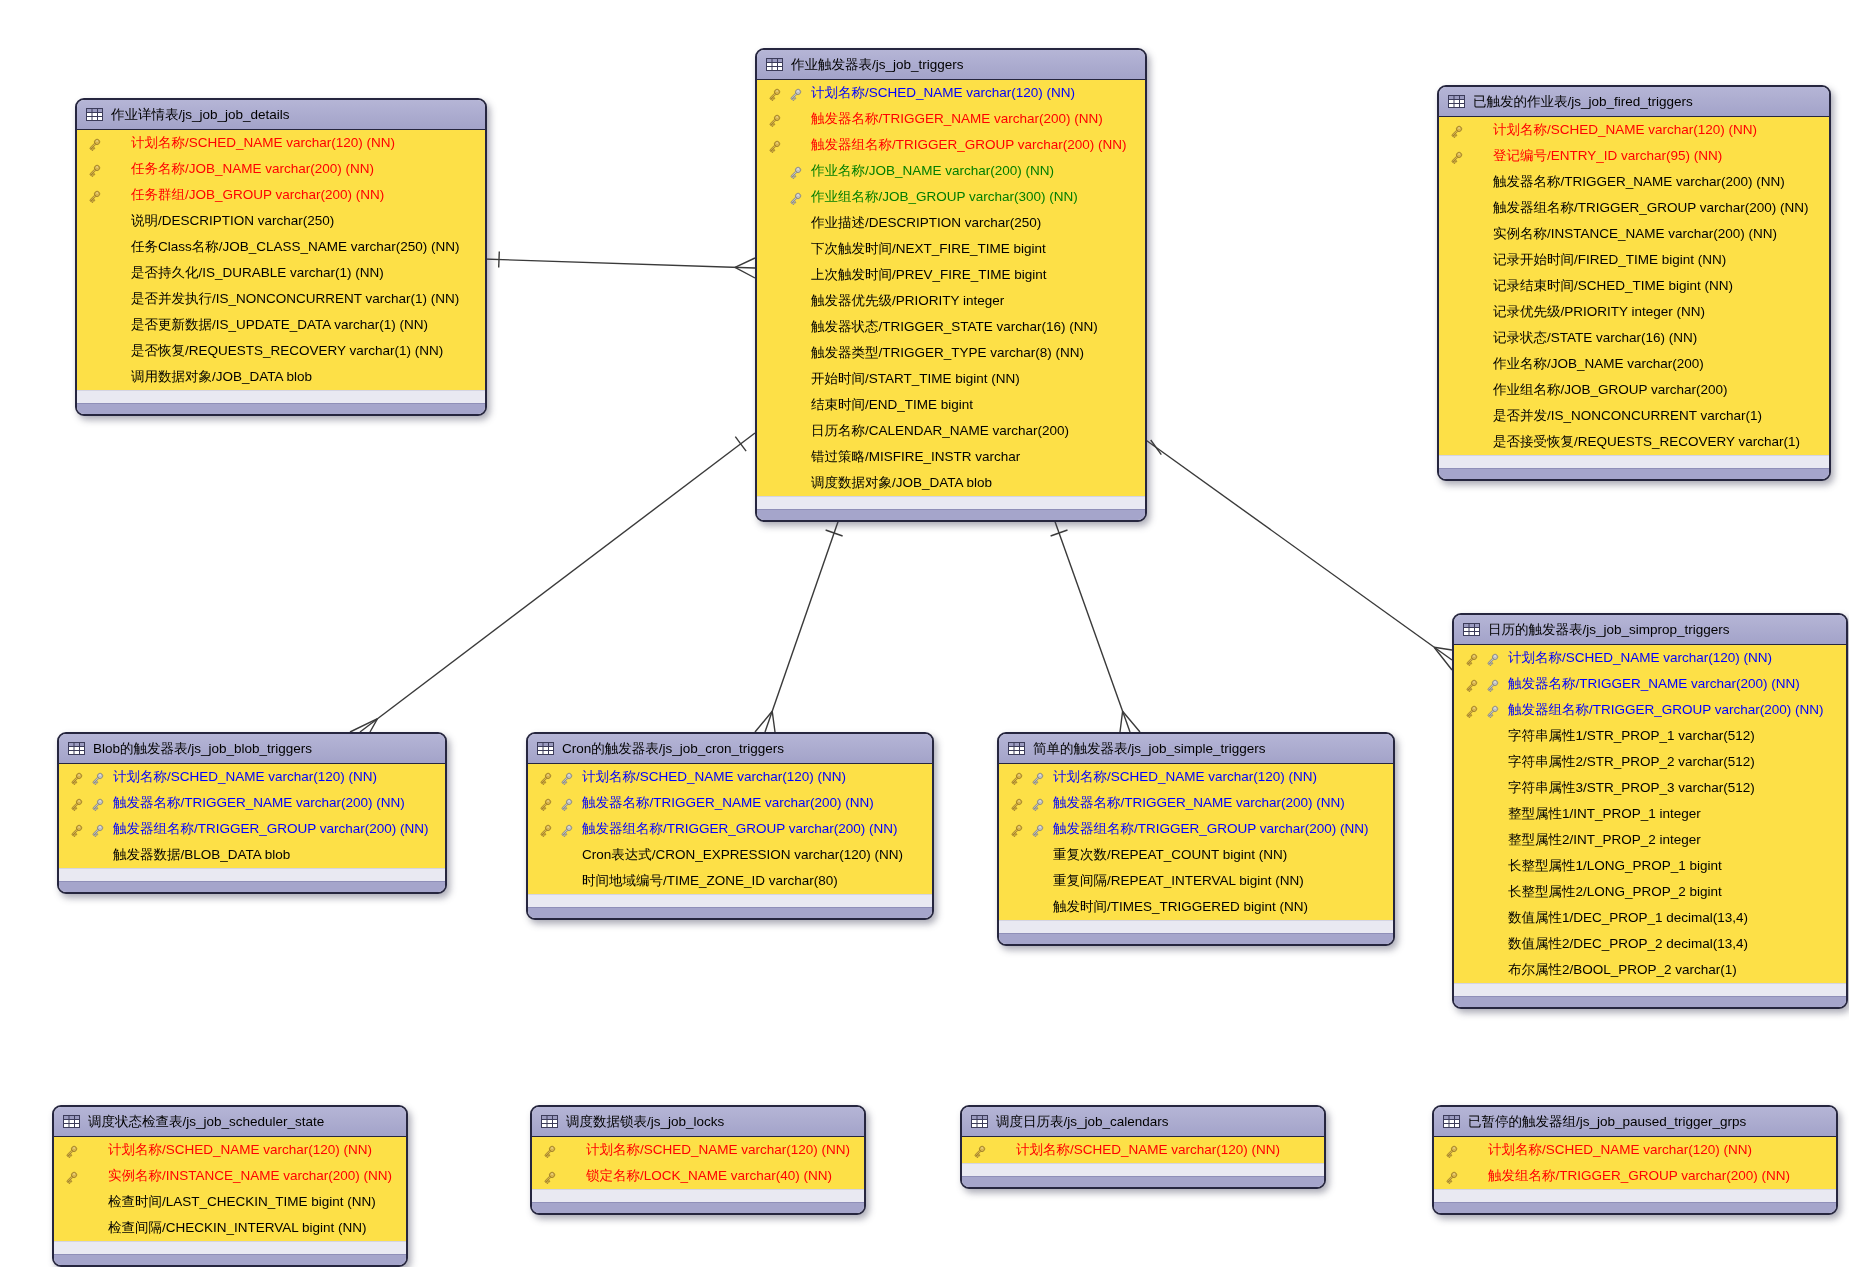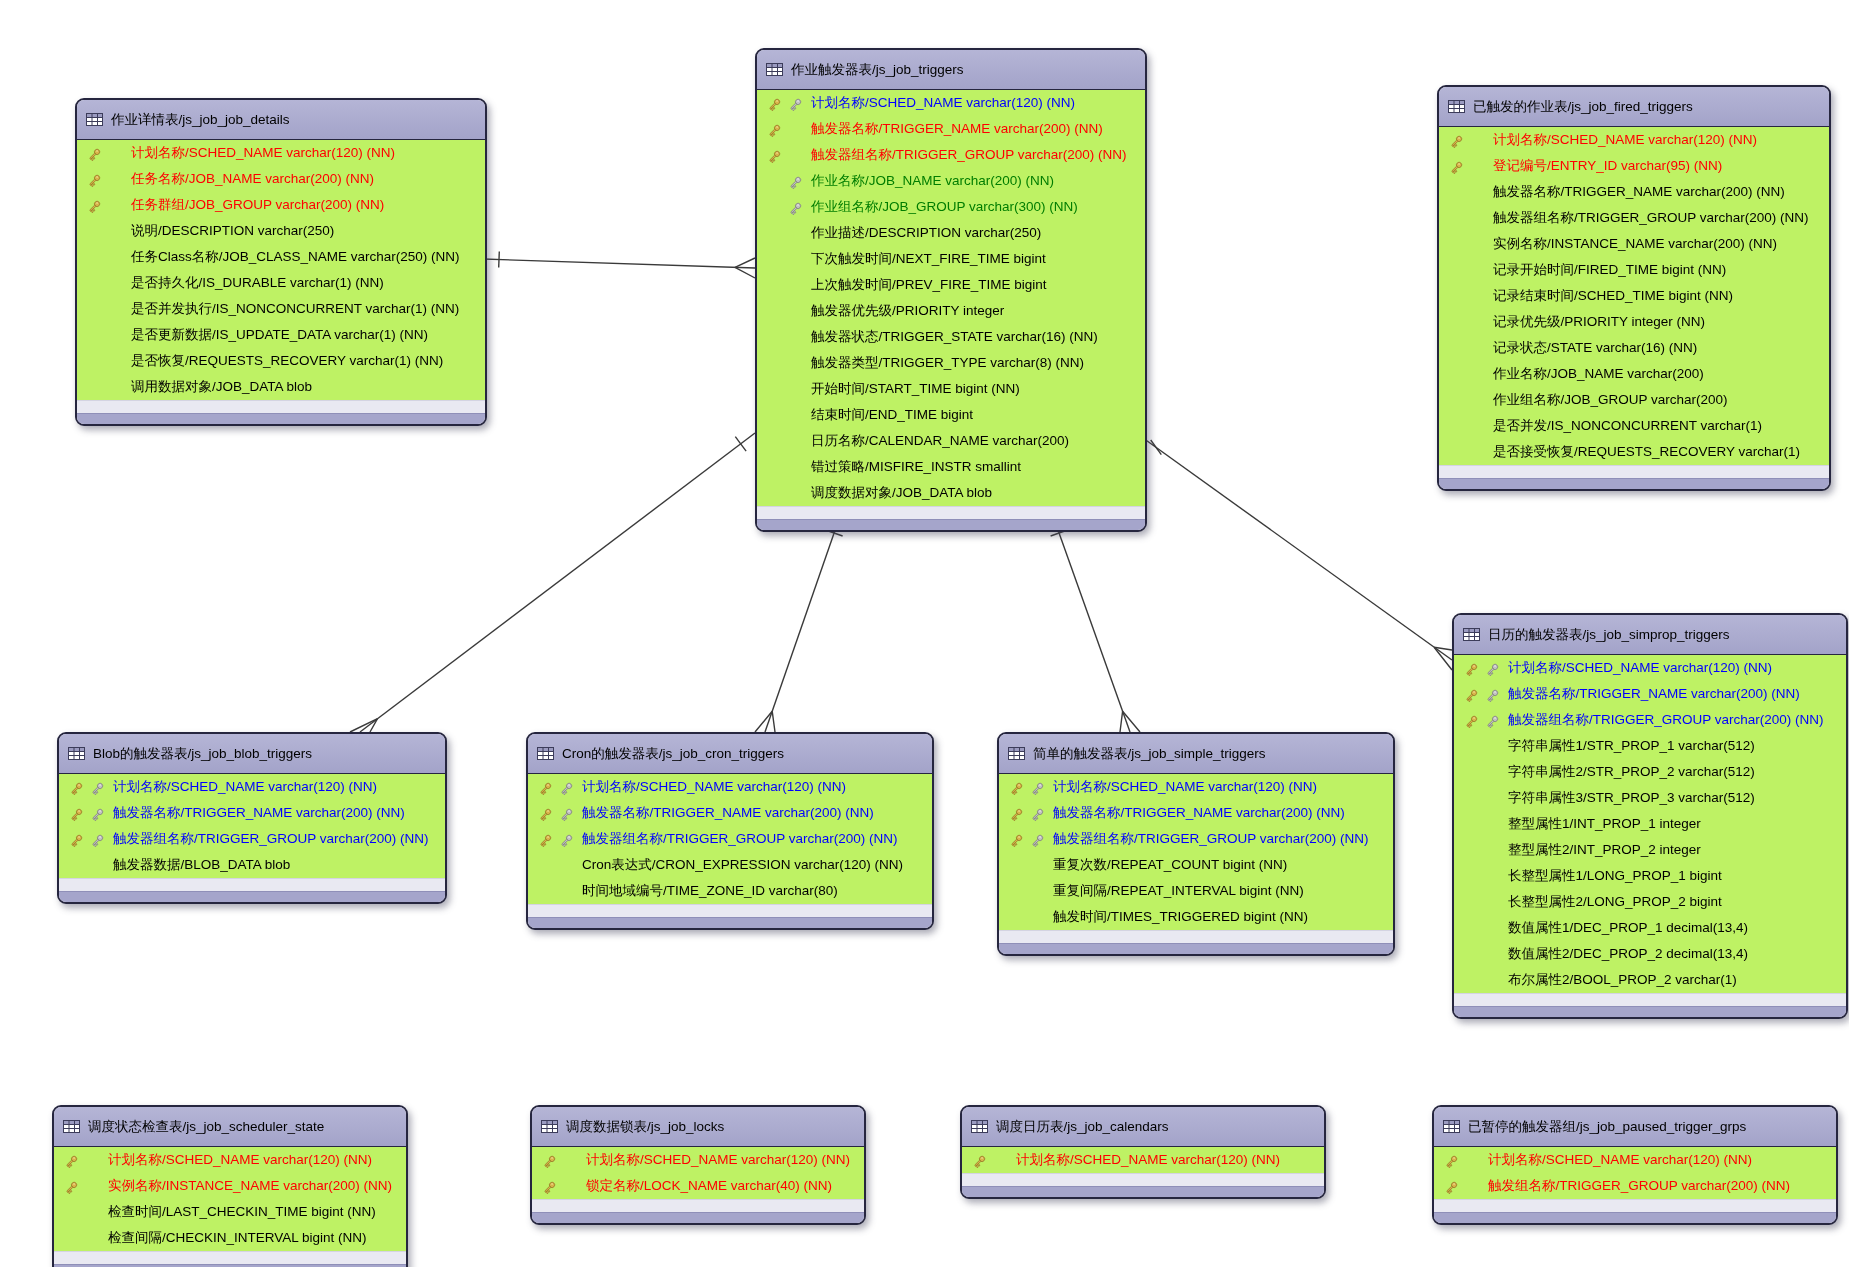--- a/index.html
+++ b/index.html
@@ -7,27 +7,27 @@
     position:relative;width:1849px;height:1267px;background:#ffffff;overflow:hidden;
     font-family:"Liberation Sans","DejaVu Sans",sans-serif;
   }
   #wires{position:absolute;left:0;top:0;width:1849px;height:1267px;z-index:1;}
   .tbl{
     position:absolute;z-index:2;background:#ffffff;
     border:2px solid #26263f;border-radius:9px;overflow:hidden;
     box-shadow:3px 4px 7px rgba(70,70,95,.45);
   }
   .tbl-header{
-    height:40px;background:linear-gradient(#b5b5d6,#a3a3c9);
+    height:30px;background:linear-gradient(#b5b5d6,#a3a3c9);
     border-bottom:1px solid #26263f;display:flex;align-items:center;
     padding-left:9px;box-sizing:border-box;
   }
   .tbl-icon{display:inline-flex;margin-right:8px;}
   .tbl-title{font-size:13.5px;color:#000;white-space:nowrap;}
-  .tbl-rows{background:#bef264;}
+  .tbl-rows{background:#fde047;}
   .tbl-row{position:relative;height:26px;line-height:26px;white-space:nowrap;}
   .fld{display:block;padding-left:54px;font-size:13.5px;}
   .c-red{color:#ff0000;}
   .c-blue{color:#0000ff;}
   .c-green{color:#007d00;}
   .c-black{color:#000000;}
   .key{position:absolute;top:5px;width:16px;height:16px;}
   .k1{left:9px;}
   .k2{left:30px;}
   .tbl-footer{height:12px;background:#e9e9f2;border-top:1px solid #d4d4e2;}
@@ -250,21 +250,21 @@
         <div class="tbl-row">
           <span class="fld c-black">开始时间/START_TIME bigint (NN)</span>
         </div>
         <div class="tbl-row">
           <span class="fld c-black">结束时间/END_TIME bigint</span>
         </div>
         <div class="tbl-row">
           <span class="fld c-black">日历名称/CALENDAR_NAME varchar(200)</span>
         </div>
         <div class="tbl-row">
-          <span class="fld c-black">错过策略/MISFIRE_INSTR smallint</span>
+          <span class="fld c-black">错过策略/MISFIRE_INSTR varchar</span>
         </div>
         <div class="tbl-row">
           <span class="fld c-black">调度数据对象/JOB_DATA blob</span>
         </div>
       </div>
       <div class="tbl-footer"></div>
       <div class="tbl-bottombar"></div>
     </div>
   <div class="tbl" style="left:1437px;top:85px;  width:390px">
       <div class="tbl-header">

